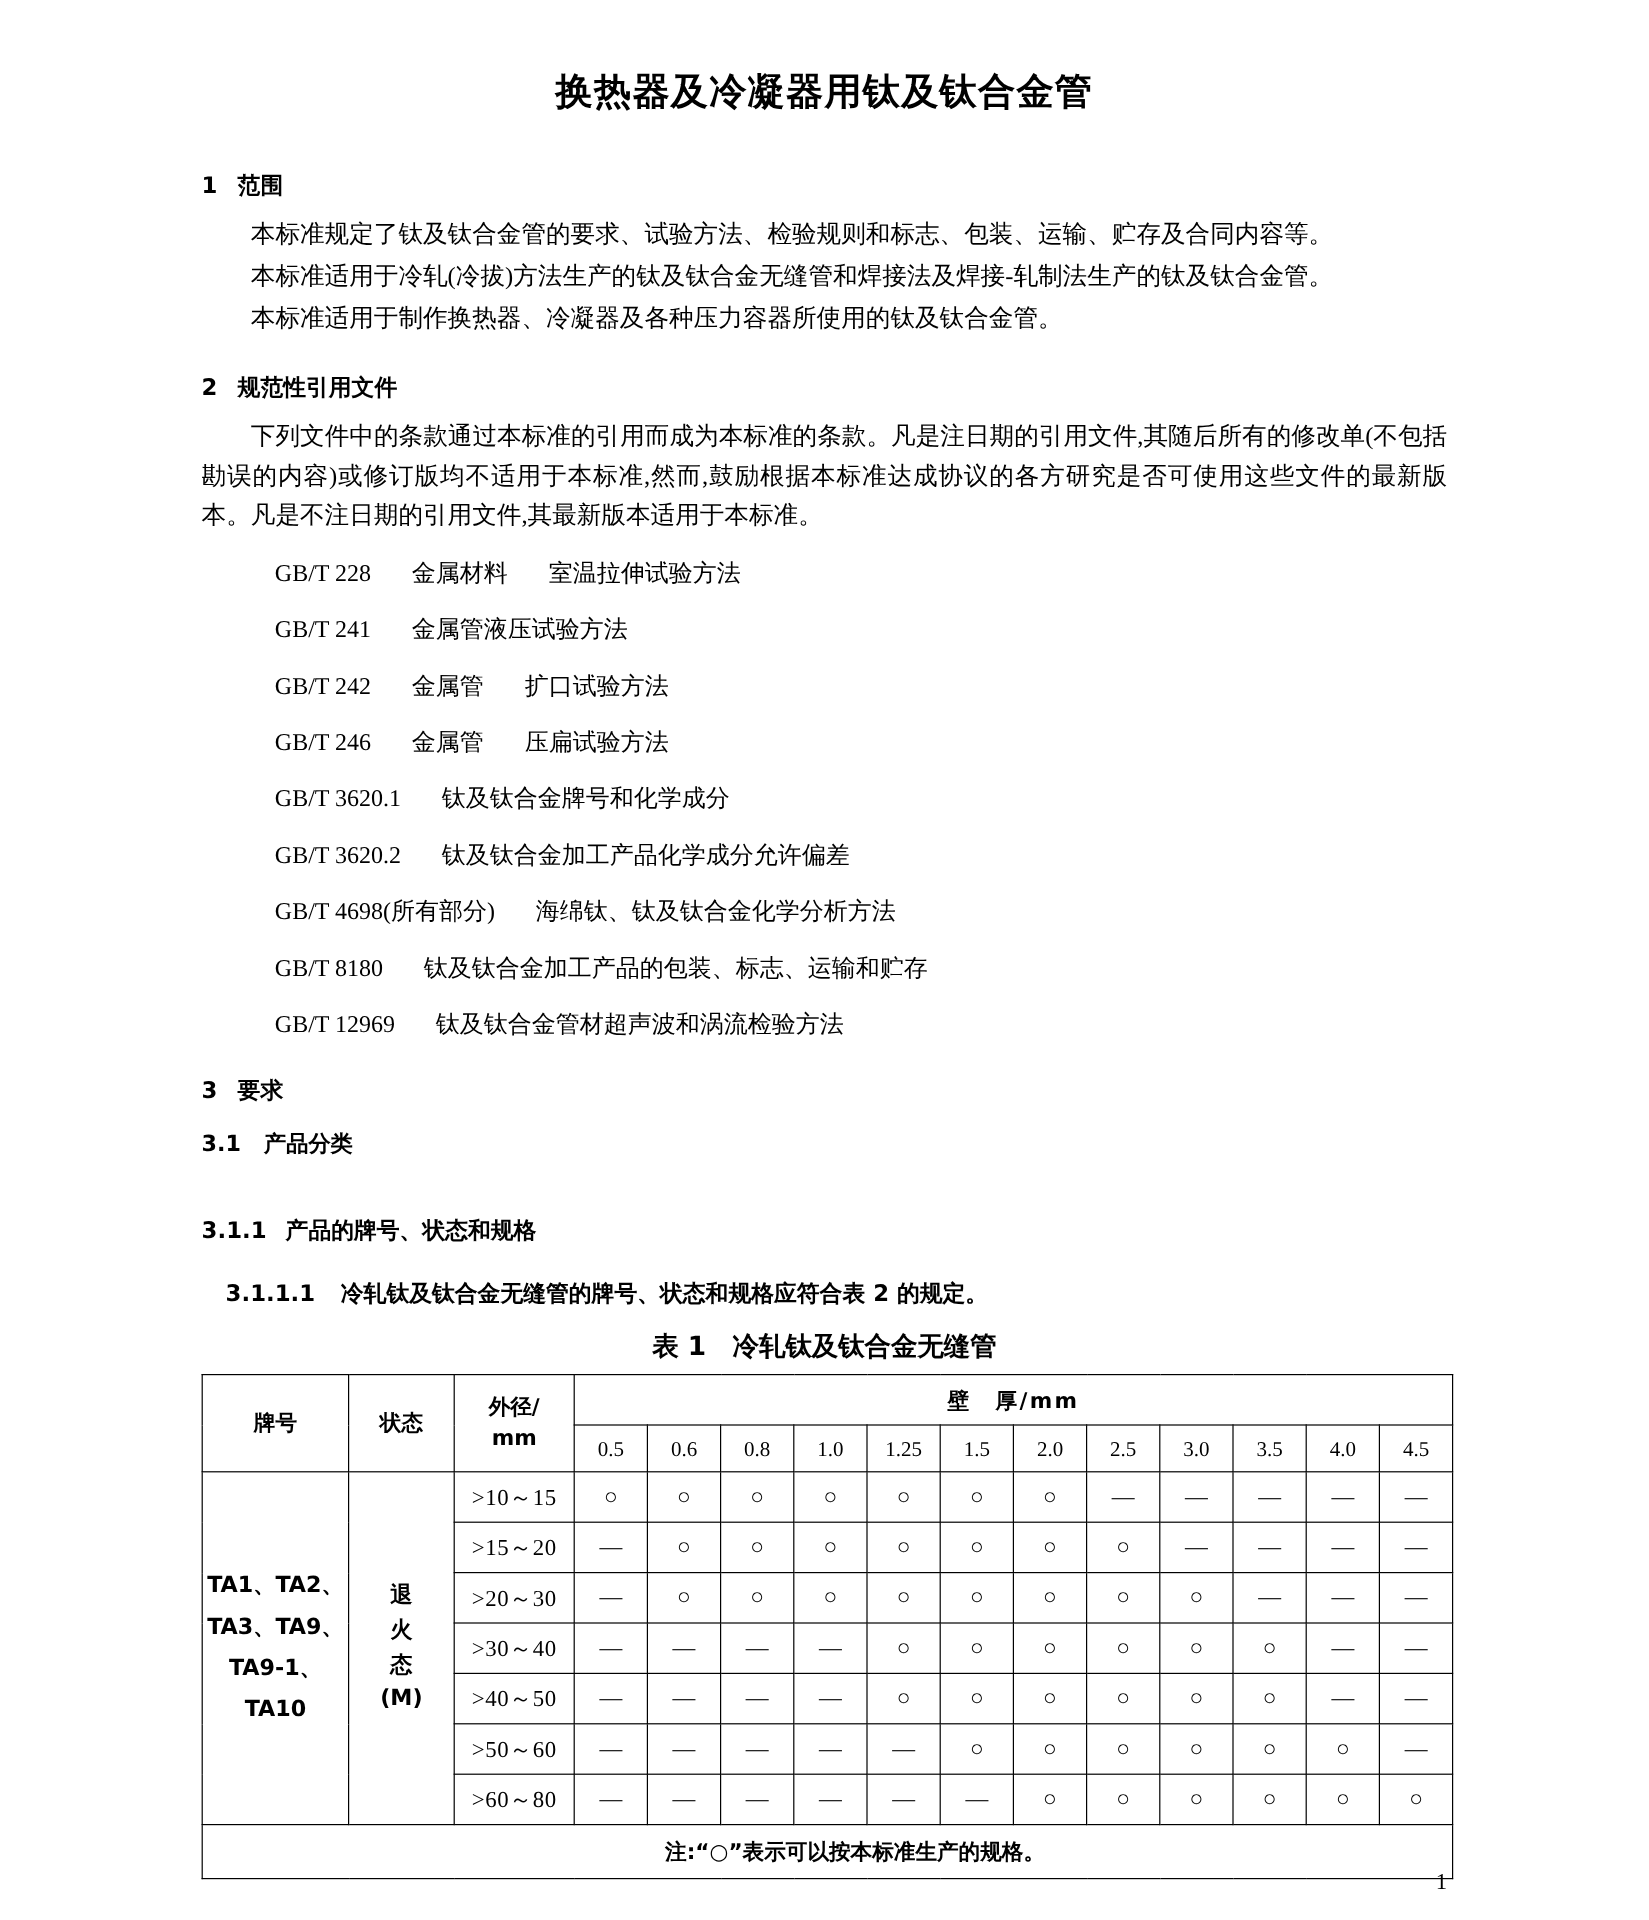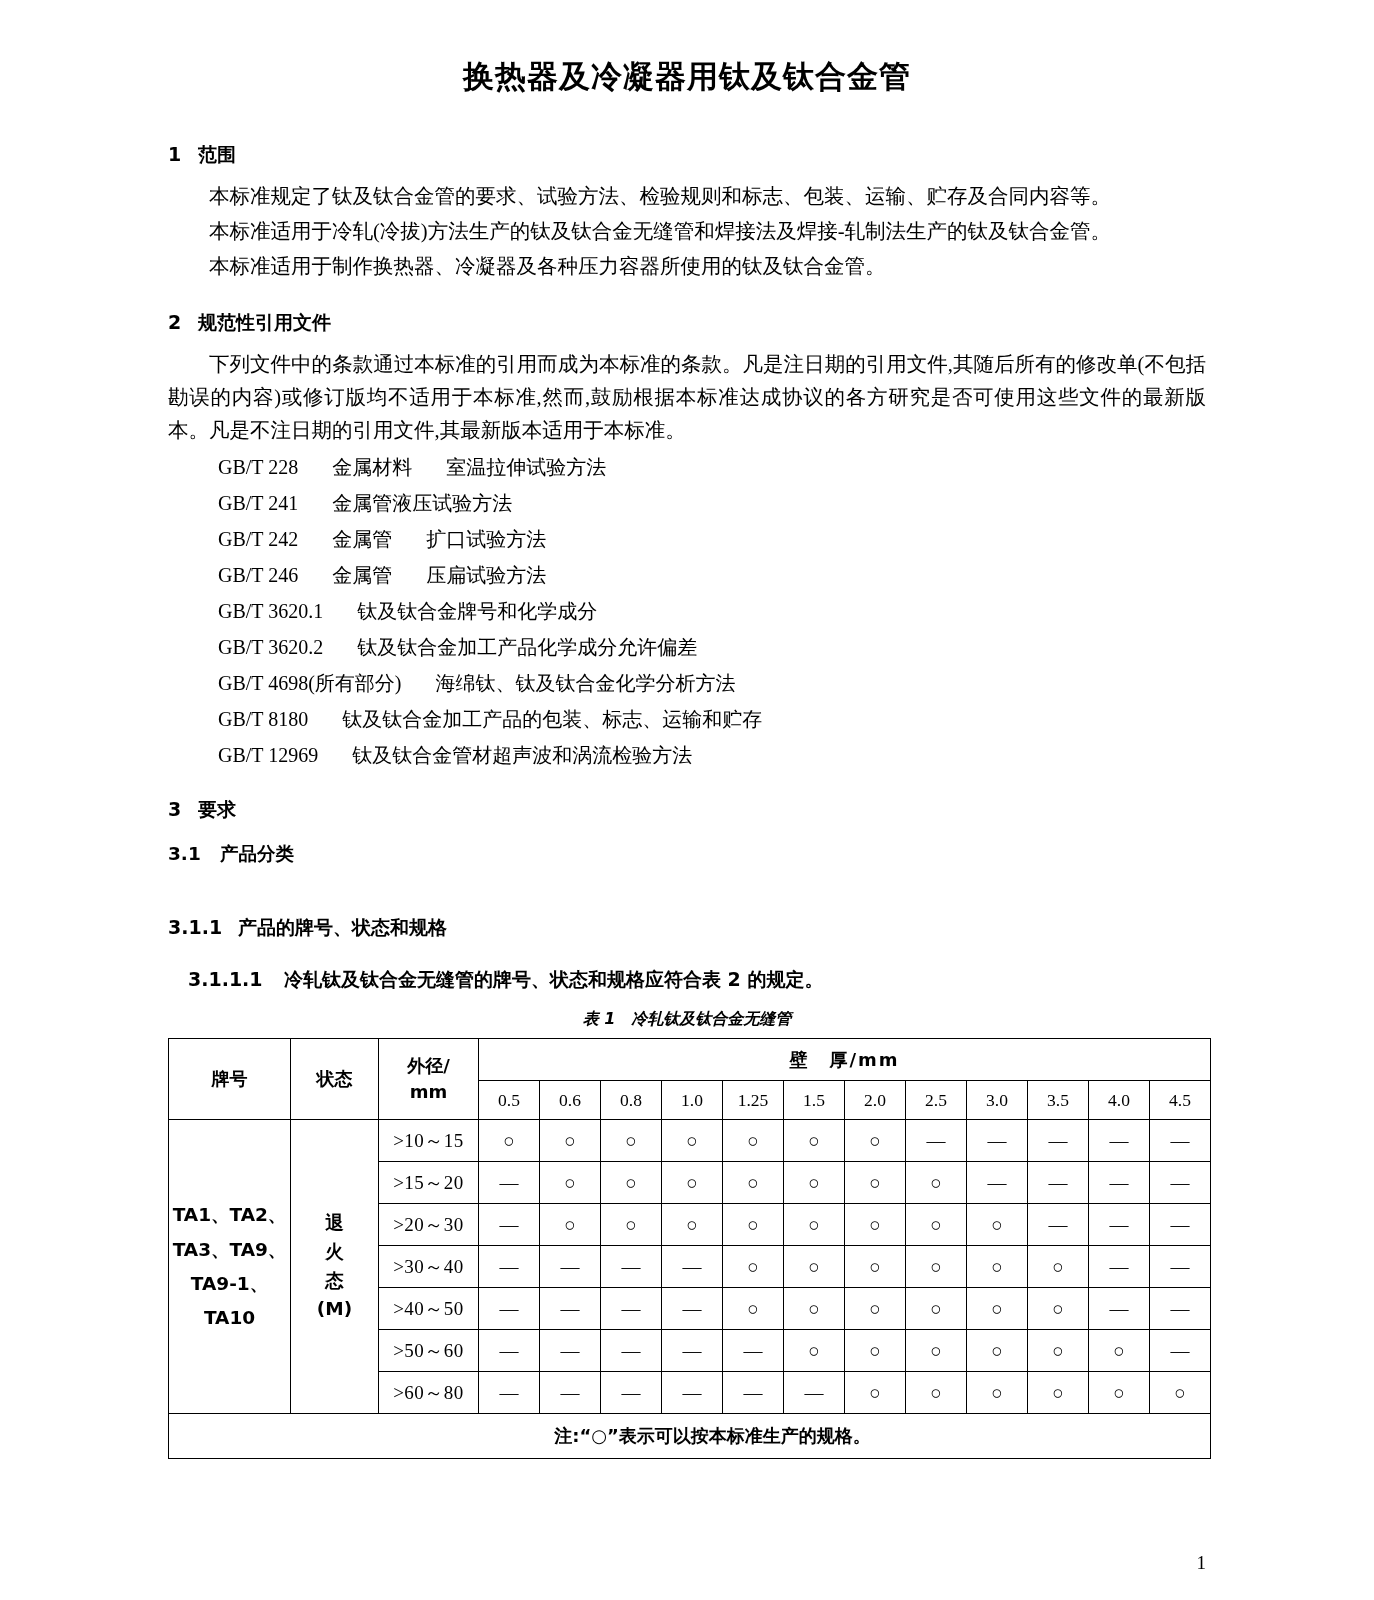--- a/index.html
+++ b/index.html
@@ -61,36 +61,35 @@
     font-size: 20.5px;
     line-height: 1.62;
     margin: 0 0 2px 0;
     text-align: justify;
     text-justify: inter-ideograph;
     text-indent: 2em;
   }
   .ref-line {
     font-size: 20px;
     line-height: 1.60;
-    margin: 4px;
+    margin: 15px;
     padding-left: 2.3em;
     white-space: nowrap;
   }
   .ref-line .code {
     font-family: "Liberation Serif", "DejaVu Serif", serif;
   }
   .ref-line .gap-m { display:inline-block; width: 1.7em; }
 
   .table-caption {
     text-align: center;
     font-family: "DejaVu Sans", "Liberation Sans", sans-serif;
     font-weight: bold;
-    font-size: 16px;
+    font-size: 22px;
     margin: 16px 0 8px 0;
-    font-style: italic;
   }
   table.spec {
     border-collapse: collapse;
     width: 100%;
     table-layout: fixed;
     font-size: 17px;
   }
   table.spec th, table.spec td {
     border: 1.6px solid #000;
     text-align: center;

